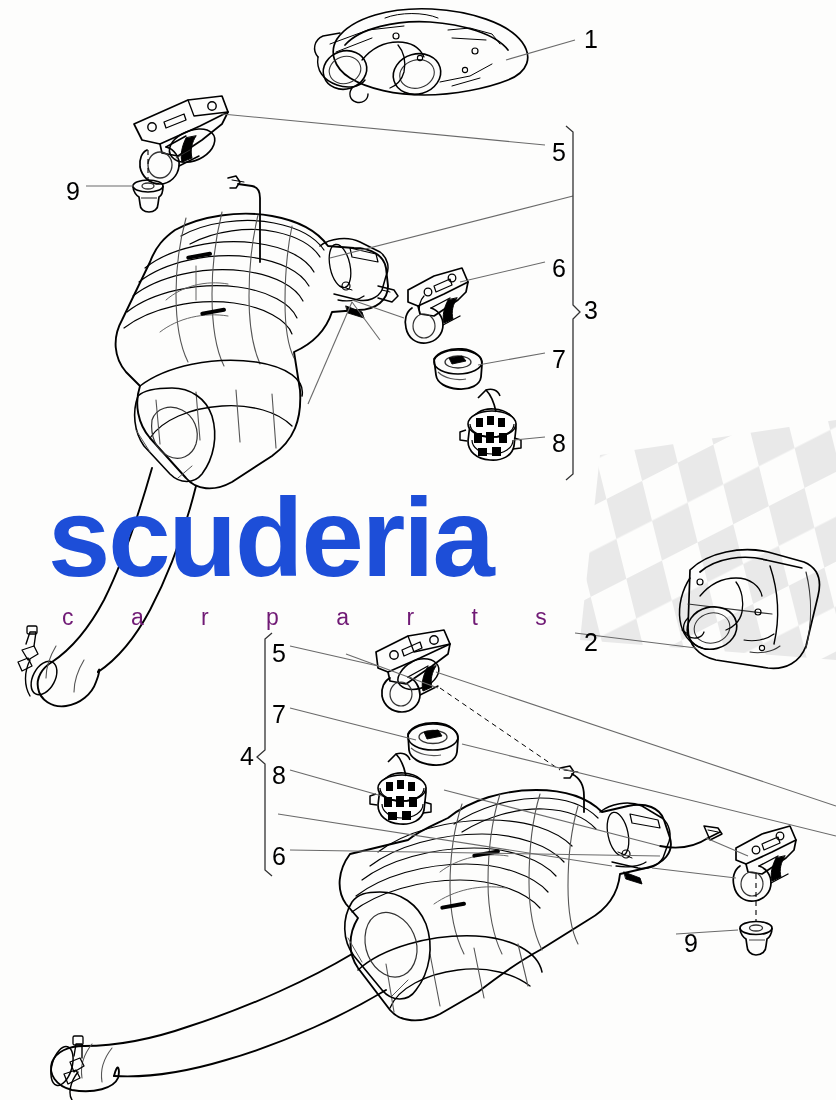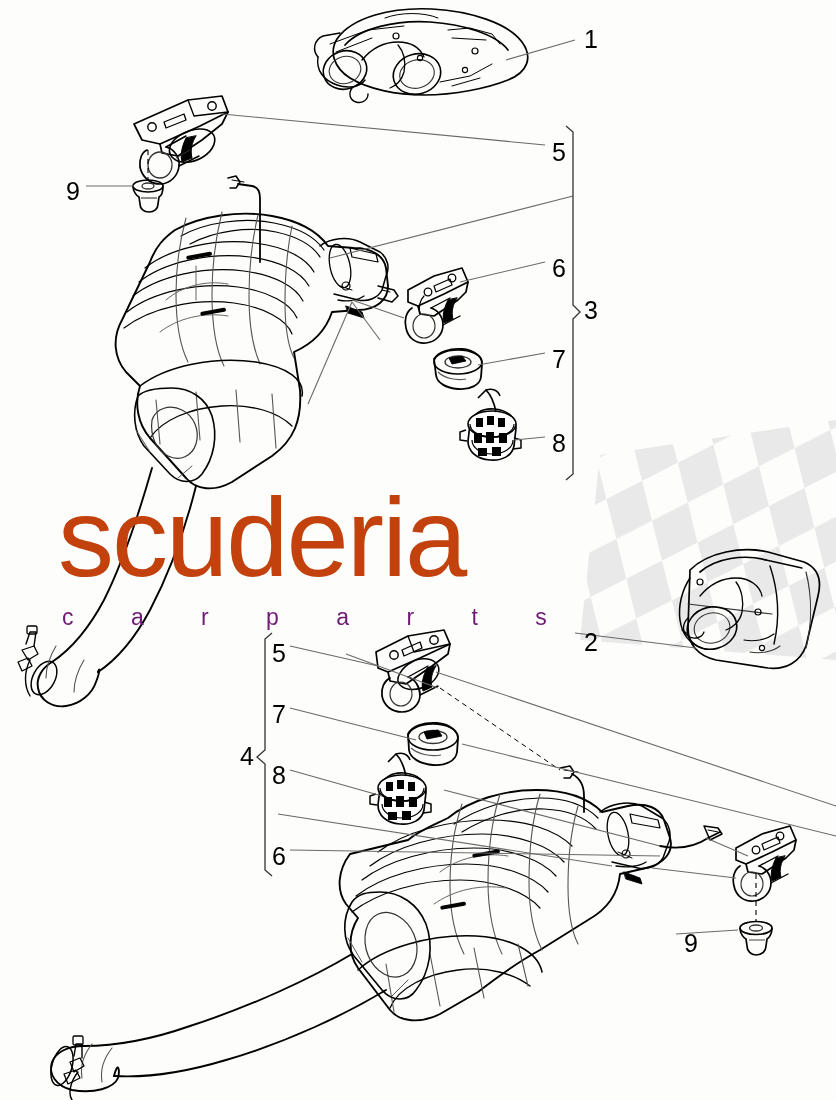--- a/index.html
+++ b/index.html
@@ -19,26 +19,26 @@
   }
   #diagram-svg {
     position: absolute;
     left: 0;
     top: 0;
     width: 836px;
     height: 1100px;
   }
   .wm-main {
     position: absolute;
-    left: 58px;
+    left: 48px;
     top: 482px;
     font-size: 112px;
-    font-weight: normal;
+    font-weight: bold;
     letter-spacing: -2px;
-    color: #c2410c;
+    color: #1d4ed8;
     font-family: "Liberation Sans", sans-serif;
     line-height: 1;
     user-select: none;
   }
   .wm-sub {
     position: absolute;
     left: 62px;
     top: 604px;
     font-size: 23px;
     letter-spacing: 25.5px;

